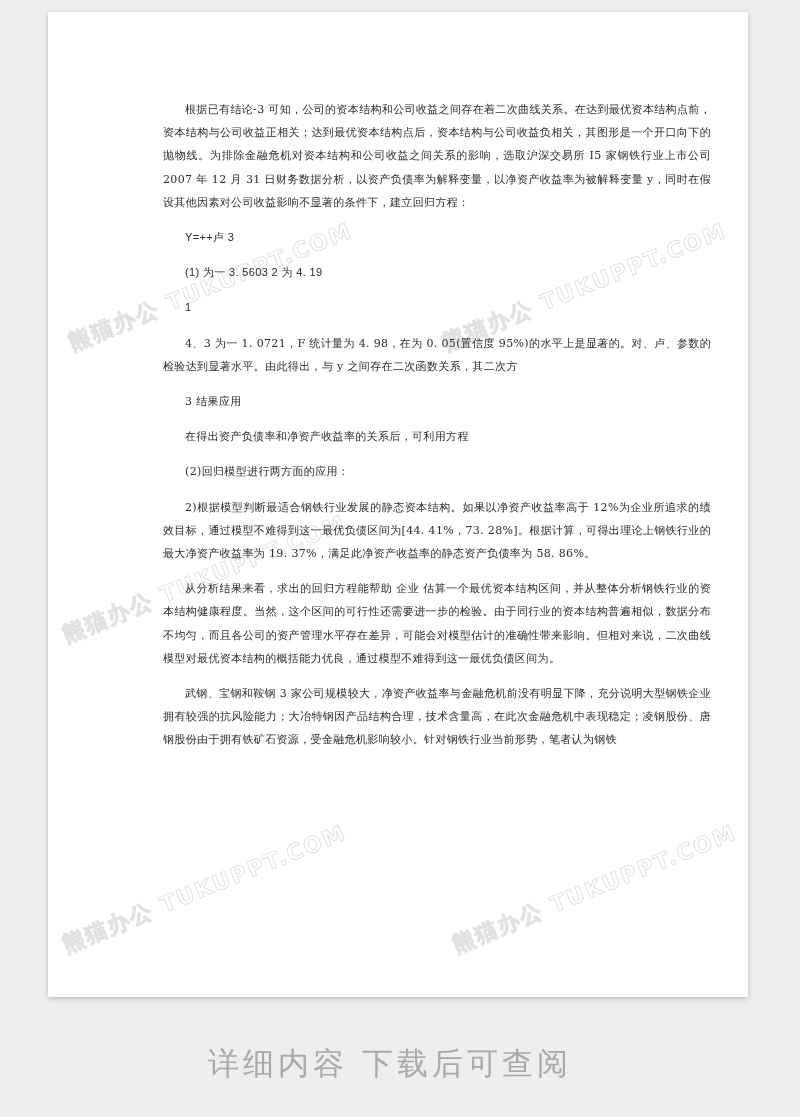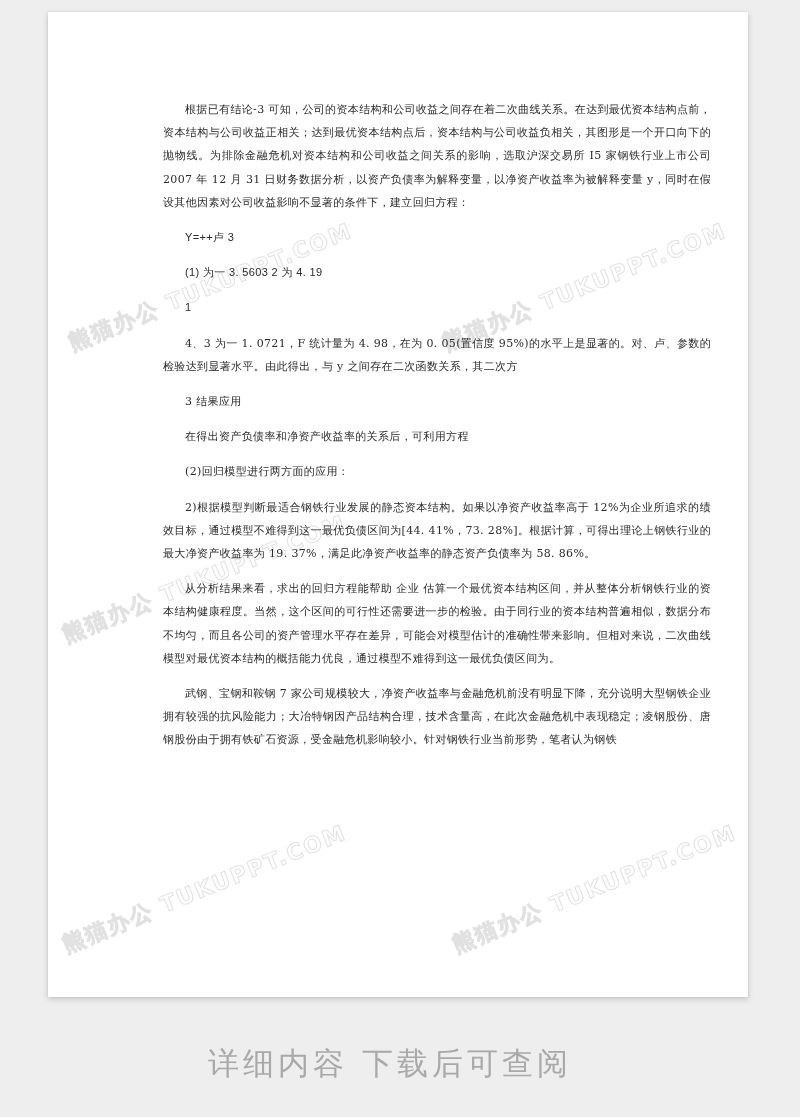--- a/index.html
+++ b/index.html
@@ -91,17 +91,17 @@
     <div class="line-block num gap-lg">1</div>
 
     <p class="para gap-lg">4、3 为一 1. 0721，F 统计量为 4. 98，在为 0. 05(置信度 95%)的水平上是显著的。对、卢、参数的检验达到显著水平。由此得出，与 y 之间存在二次函数关系，其二次方</p>
 
     <div class="line-block gap-lg">3 结果应用</div>
     <div class="line-block gap-lg">在得出资产负债率和净资产收益率的关系后，可利用方程</div>
     <div class="line-block gap-lg">(2)回归模型进行两方面的应用：</div>
 
     <p class="para gap-lg">2)根据模型判断最适合钢铁行业发展的静态资本结构。如果以净资产收益率高于 12%为企业所追求的绩效目标，通过模型不难得到这一最优负债区间为[44. 41%，73. 28%]。根据计算，可得出理论上钢铁行业的最大净资产收益率为 19. 37%，满足此净资产收益率的静态资产负债率为 58. 86%。</p>
     <p class="para gap-lg">从分析结果来看，求出的回归方程能帮助 企业 估算一个最优资本结构区间，并从整体分析钢铁行业的资本结构健康程度。当然，这个区间的可行性还需要进一步的检验。由于同行业的资本结构普遍相似，数据分布不均匀，而且各公司的资产管理水平存在差异，可能会对模型估计的准确性带来影响。但相对来说，二次曲线模型对最优资本结构的概括能力优良，通过模型不难得到这一最优负债区间为。</p>
-    <p class="para gap-lg">武钢、宝钢和鞍钢 7 家公司规模较大，净资产收益率与金融危机前没有明显下降，充分说明大型钢铁企业拥有较强的抗风险能力；大冶特钢因产品结构合理，技术含量高，在此次金融危机中表现稳定；凌钢股份、唐钢股份由于拥有铁矿石资源，受金融危机影响较小。针对钢铁行业当前形势，笔者认为钢铁</p>
+    <p class="para gap-lg">武钢、宝钢和鞍钢 3 家公司规模较大，净资产收益率与金融危机前没有明显下降，充分说明大型钢铁企业拥有较强的抗风险能力；大冶特钢因产品结构合理，技术含量高，在此次金融危机中表现稳定；凌钢股份、唐钢股份由于拥有铁矿石资源，受金融危机影响较小。针对钢铁行业当前形势，笔者认为钢铁</p>
   </div>
 </div>
 
 <div class="footer-note">详细内容 下载后可查阅</div>
 
 </body></html>

